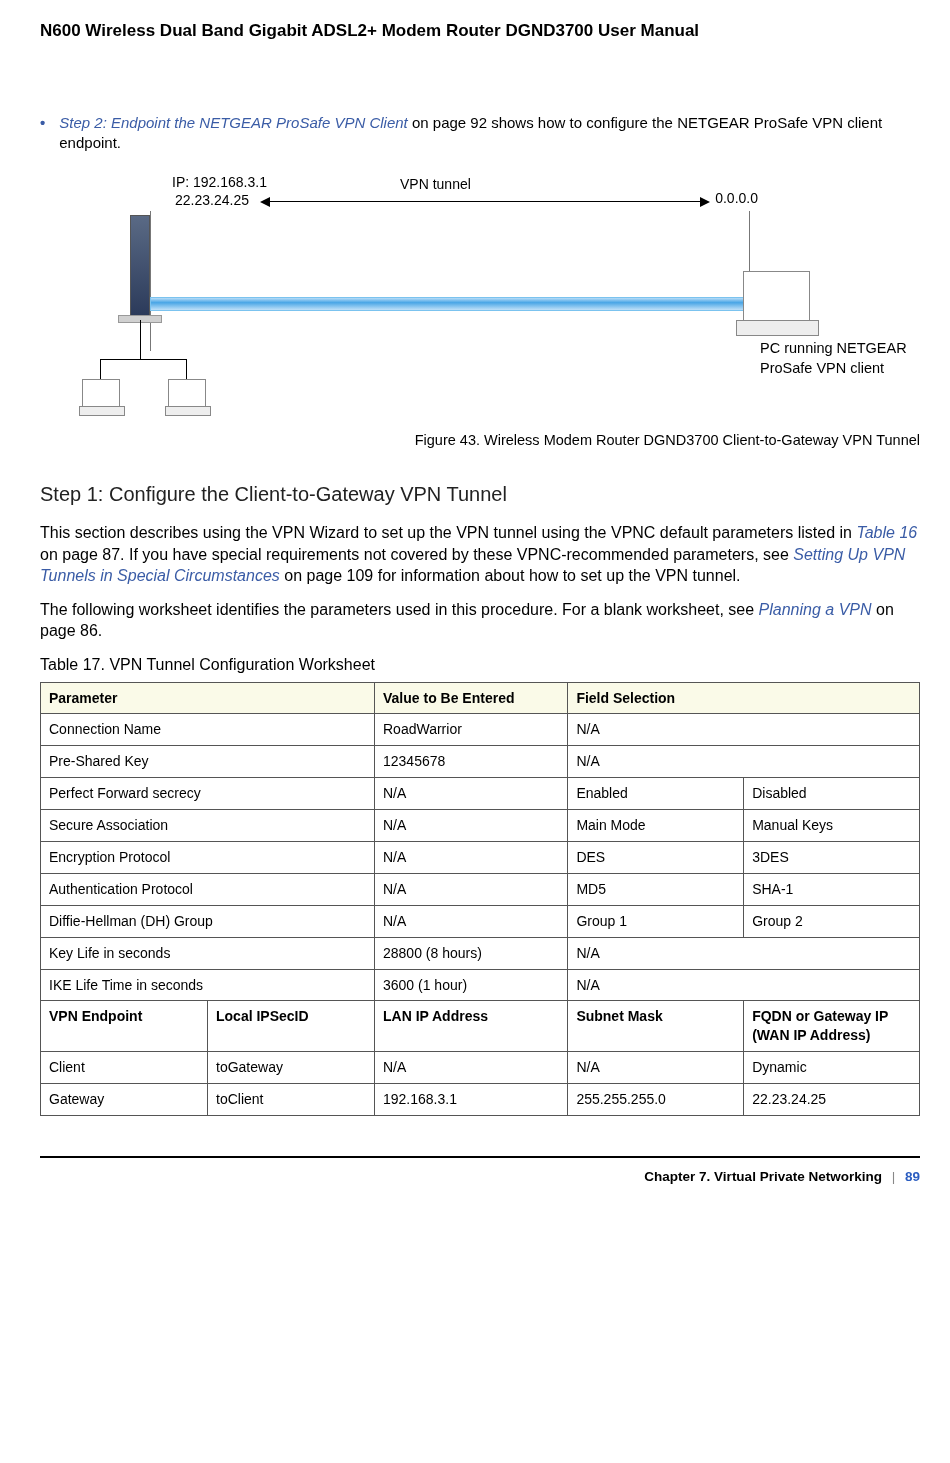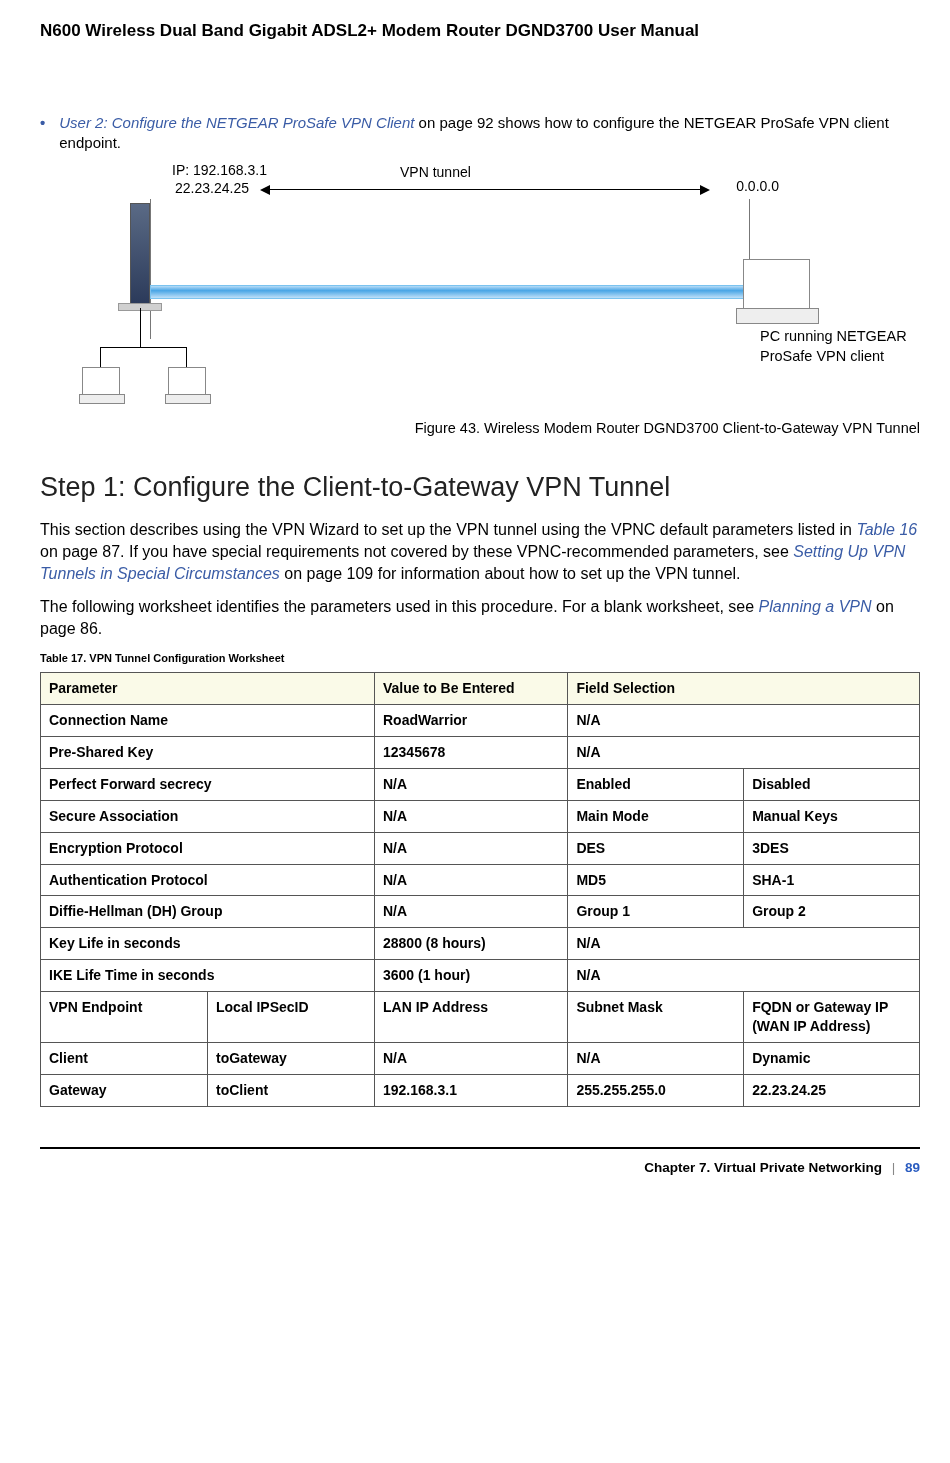--- a/index.html
+++ b/index.html
@@ -14,21 +14,21 @@
   }
   .doc-header {
     font-weight: bold;
     font-size: 17px;
     margin-bottom: 70px;
   }
   .bullet-row { display:flex; gap:14px; }
   .bullet-dot { color:#3a5ca6; font-weight:bold; }
   .link { color:#3a5ca6; font-style: italic; }
   .fig-wrap {
-    margin: 10px 0 6px 60px;
+    margin: 22px 0 6px 60px;
     position: relative;
     height: 250px;
   }
   .router-box {
     position:absolute; left:30px; top:40px; width:18px; height:100px;
     background: linear-gradient(#5a6a85,#2b3a5a);
     border:1px solid #555;
   }
   .router-base {
     position:absolute; left:18px; top:140px; width:42px; height:6px; background:#d0d0d0; border:1px solid #999;
@@ -61,67 +61,66 @@
     position:absolute; right:110px; top:96px; width:65px; height:50px;
     background:#fff; border:1px solid #888;
   }
   .client-pc::after {
     content:""; position:absolute; left:-8px; bottom:-14px; width:81px; height:14px;
     background:#eee; border:1px solid #888;
   }
   .ip-label-1 { position:absolute; left:72px; top:-2px; font-size:14px; }
   .ip-label-2 { position:absolute; left:75px; top:16px; font-size:14px; }
   .vpn-label  { position:absolute; left:300px; top:0px; font-size:14px; }
-  .ip-label-3 { position:absolute; right:141px; top:14px; font-size:14px; }
+  .ip-label-3 { position:absolute; right:162px; top:14px; font-size:14px; }
   .arrow-line {
     position:absolute; left:165px; top:26px; width:440px; height:1px; background:#000;
   }
   .arrow-head-l { position:absolute; left:160px; top:22px; width:0; height:0;
     border-top:5px solid transparent; border-bottom:5px solid transparent; border-right:10px solid #000; }
   .arrow-head-r { position:absolute; left:600px; top:22px; width:0; height:0;
     border-top:5px solid transparent; border-bottom:5px solid transparent; border-left:10px solid #000; }
   .vline-l { position:absolute; left:50px; top:36px; width:1px; height:140px; background:#777; }
   .vline-r { position:absolute; right:170px; top:36px; width:1px; height:80px; background:#777; }
   .pc-cap { position:absolute; right:0px; top:164px; width:160px; font-size:14.5px; }
   .fig-caption { font-size:14.5px; font-weight:normal; margin: 6px 0 30px 5px; text-align: right; }
   h2.step1 {
     font-family: "Gill Sans", "Segoe UI", "Trebuchet MS", Arial, sans-serif;
-    font-weight: 500; font-size:27px; color:#222; margin: 0 0 14px 0;
+    font-weight: 500; font-size:20px; color:#222; margin: 0 0 14px 0;
   }
   .para { font-size:16px; margin:8px 0 12px 0; }
-  .tbl-caption { font-weight:bold; font-size:11px; margin: 8px 0 6px 0; }
+  .tbl-caption { font-weight:normal; font-size:16px; margin: 8px 0 6px 0; }
   table.wks {
     border-collapse: collapse; width: 100%; table-layout: fixed;
   }
   table.wks th, table.wks td {
     border: 1px solid #555;
     padding: 6px 8px;
     font-size: 14px;
     text-align: left;
     vertical-align: top;
-    font-weight: bold;
   }
   table.wks thead th { background:#fafae8; font-weight:bold; }
   .sub-head td, .sub-head th { font-weight:bold; }
   col.c1 { width:19%; } col.c2 { width:19%; }
   col.c3 { width:22%; } col.c4 { width:20%; } col.c5 { width:20%; }
   .footer-line { border-top:2px solid #000000; margin-top:40px; padding-top:10px; text-align:right; font-size:13.5px; }
   .footer-line .chap { font-weight:bold; }
   .footer-line .sep { color:#888; margin:0 6px; }
   .footer-line .pg  { color:#2a5cc0; font-weight:bold; }
 </style>
 </head>
 <body>
 
 <div class="doc-header">N600 Wireless Dual Band Gigabit ADSL2+ Modem Router DGND3700 User Manual</div>
 
 <div class="bullet-row">
   <span class="bullet-dot">•</span>
   <span>
-    <span class="link">User 2: Configure the NETGEAR ProSafe VPN Client</span><span> on page 92 shows how to configure the NETGEAR ProSafe VPN client endpoint.</span>
+    <span class="link">Step 2: Endpoint the NETGEAR ProSafe VPN Client</span><span> on page 92 shows how to configure the NETGEAR ProSafe VPN client endpoint.</span>
   </span>
 </div>
 
 <div class="fig-wrap">
   <div class="ip-label-1">IP: 192.168.3.1</div>
   <div class="ip-label-2">22.23.24.25</div>
   <div class="vpn-label">VPN tunnel</div>
   <div class="ip-label-3">0.0.0.0</div>
   <div class="arrow-line"></div>
   <div class="arrow-head-l"></div>

